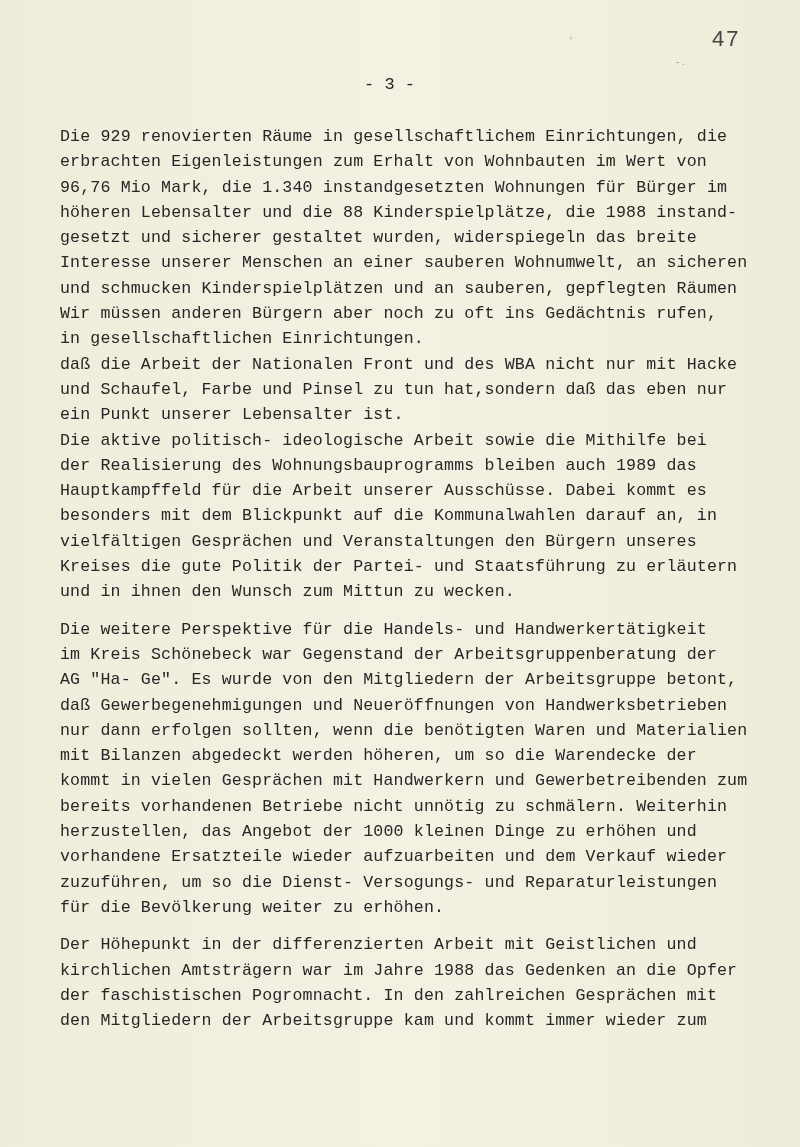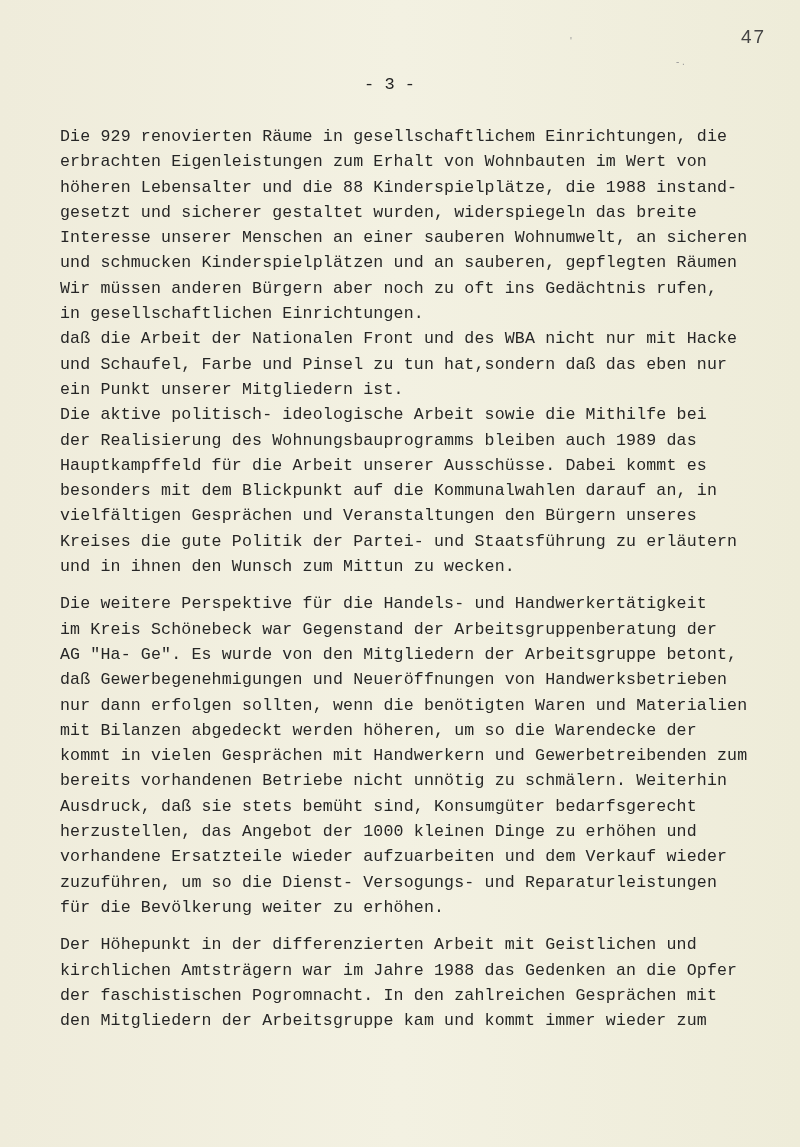--- a/index.html
+++ b/index.html
@@ -6,23 +6,23 @@
     body {
       width: 800px; height: 1147px; overflow: hidden;
       background: #f1efdf;
       position: relative;
     }
     .page {
       position: absolute; left: 0; top: 0; width: 800px; height: 1147px;
       background: linear-gradient(90deg, #efecdb 0%, #f3f1e2 50%, #eeecd9 100%);
     }
     .archive-number {
-      position: absolute; left: 741px; top: 26px;
+      position: absolute; left: 712px; top: 26px;
       font-family: "Liberation Sans", sans-serif;
-      font-size: 19px; color: #444; letter-spacing: 2px;
+      font-size: 22px; color: #444; letter-spacing: 2px;
     }
     .page-number {
       position: absolute; left: 364px; top: 75px;
       font-family: "Liberation Mono", monospace;
       font-size: 17px; color: #222;
     }
     .body-text {
       position: absolute; left: 60px; top: 124px; width: 740px;
       font-family: "Liberation Mono", monospace;
       font-size: 16.6px; color: #262626;
@@ -40,48 +40,48 @@
   <span class="mark" style="left:570px;top:36px;">'</span>
   <span class="mark" style="left:676px;top:56px;">- .</span>
 
   <div class="archive-number">47</div>
   <div class="page-number">- 3 -</div>
 
   <div class="body-text">
     <div>
       <span class="line">Die 929 renovierten Räume in gesellschaftlichem Einrichtungen, die</span>
       <span class="line">erbrachten Eigenleistungen zum Erhalt von Wohnbauten im Wert von</span>
+      <span class="line">96,76 Mio Mark, die 1.340 instandgesetzten Wohnungen für Bürger im</span>
       <span class="line">höheren Lebensalter und die 88 Kinderspielplätze, die 1988 instand-</span>
       <span class="line">gesetzt und sicherer gestaltet wurden, widerspiegeln das breite</span>
       <span class="line">Interesse unserer Menschen an einer sauberen Wohnumwelt, an sicheren</span>
       <span class="line">und schmucken Kinderspielplätzen und an sauberen, gepflegten Räumen</span>
       <span class="line">Wir müssen anderen Bürgern aber noch zu oft ins Gedächtnis rufen,</span>
       <span class="line">in gesellschaftlichen Einrichtungen.</span>
       <span class="line">daß die Arbeit der Nationalen Front und des WBA nicht nur mit Hacke</span>
       <span class="line">und Schaufel, Farbe und Pinsel zu tun hat,sondern daß das eben nur</span>
-      <span class="line">ein Punkt unserer Mitgliedern ist.</span>
+      <span class="line">ein Punkt unserer Lebensalter ist.</span>
       <span class="line">Die aktive politisch- ideologische Arbeit sowie die Mithilfe bei</span>
       <span class="line">der Realisierung des Wohnungsbauprogramms bleiben auch 1989 das</span>
       <span class="line">Hauptkampffeld für die Arbeit unserer Ausschüsse. Dabei kommt es</span>
       <span class="line">besonders mit dem Blickpunkt auf die Kommunalwahlen darauf an, in</span>
       <span class="line">vielfältigen Gesprächen und Veranstaltungen den Bürgern unseres</span>
       <span class="line">Kreises die gute Politik der Partei- und Staatsführung zu erläutern</span>
       <span class="line">und in ihnen den Wunsch zum Mittun zu wecken.</span>
     </div>
     <div class="para-gap"></div>
     <div>
       <span class="line">Die weitere Perspektive für die Handels- und Handwerkertätigkeit</span>
       <span class="line">im Kreis Schönebeck war Gegenstand der Arbeitsgruppenberatung der</span>
       <span class="line">AG "Ha- Ge". Es wurde von den Mitgliedern der Arbeitsgruppe betont,</span>
       <span class="line">daß Gewerbegenehmigungen und Neueröffnungen von Handwerksbetrieben</span>
       <span class="line">nur dann erfolgen sollten, wenn die benötigten Waren und Materialien</span>
       <span class="line">mit Bilanzen abgedeckt werden höheren, um so die Warendecke der</span>
       <span class="line">kommt in vielen Gesprächen mit Handwerkern und Gewerbetreibenden zum</span>
       <span class="line">bereits vorhandenen Betriebe nicht unnötig zu schmälern. Weiterhin</span>
-      <span class="line">Ausdruck, daß sie stets bemüht sind, Konsumgüter bedarfsgerecht</span>
       <span class="line">herzustellen, das Angebot der 1000 kleinen Dinge zu erhöhen und</span>
       <span class="line">vorhandene Ersatzteile wieder aufzuarbeiten und dem Verkauf wieder</span>
       <span class="line">zuzuführen, um so die Dienst- Versogungs- und Reparaturleistungen</span>
       <span class="line">für die Bevölkerung weiter zu erhöhen.</span>
     </div>
     <div class="para-gap"></div>
     <div>
       <span class="line">Der Höhepunkt in der differenzierten Arbeit mit Geistlichen und</span>
       <span class="line">kirchlichen Amtsträgern war im Jahre 1988 das Gedenken an die Opfer</span>
       <span class="line">der faschistischen Pogromnacht. In den zahlreichen Gesprächen mit</span>

